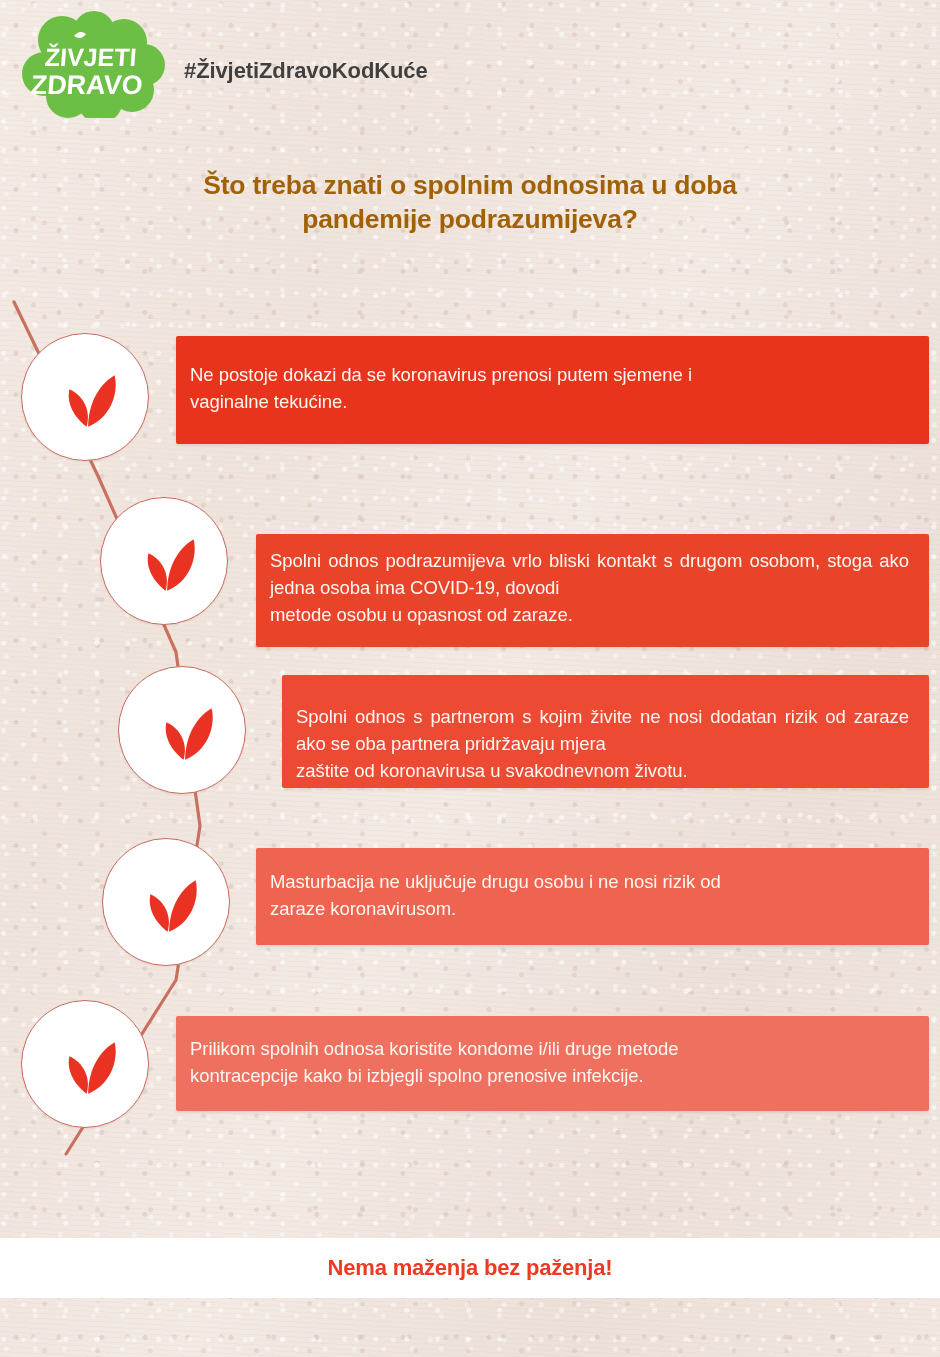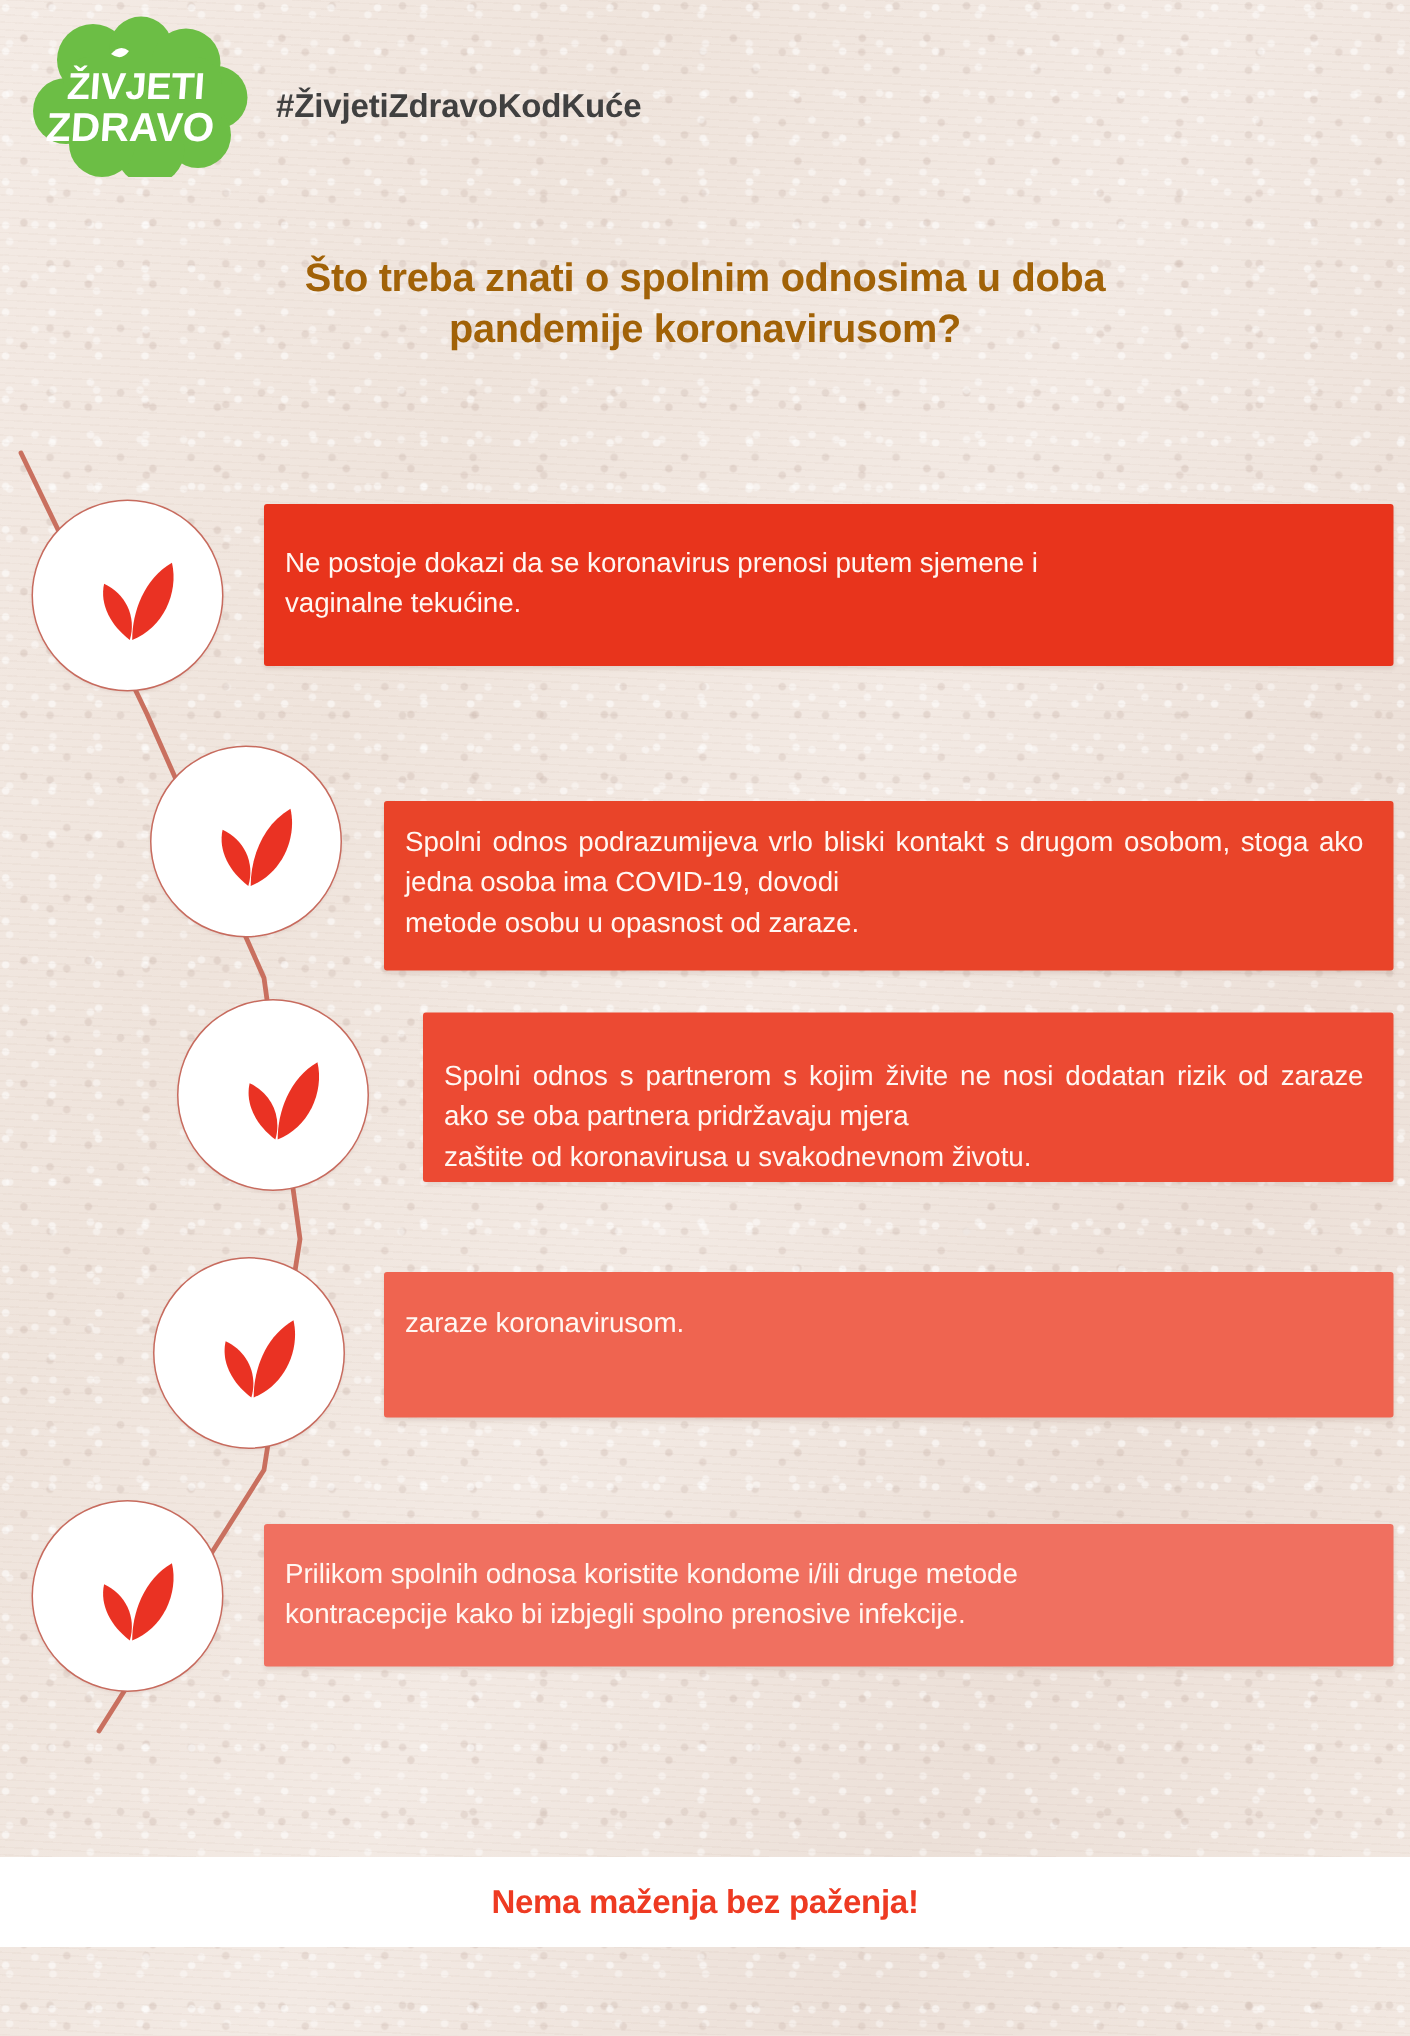--- a/index.html
+++ b/index.html
@@ -164,21 +164,21 @@
         <text x="76" y="56" font-family="'Liberation Sans',sans-serif" font-size="25" font-weight="bold" fill="#ffffff" text-anchor="middle" transform="skewX(-4)">ŽIVJETI</text>
         <text x="74" y="84" font-family="'Liberation Sans',sans-serif" font-size="27" font-weight="bold" fill="#ffffff" text-anchor="middle" transform="skewX(-4)">ZDRAVO</text>
       </svg>
     </div>
 
     <div class="hashtag">#ŽivjetiZdravoKodKuće</div>
   </div>
 
   <div class="title">
     <span>Što treba znati o spolnim odnosima u doba</span><br>
-    <span>pandemije koronavirusom?</span>
+    <span>pandemije podrazumijeva?</span>
   </div>
 
   <svg class="chain-svg" viewBox="0 0 300 880" xmlns="http://www.w3.org/2000/svg">
     <path d="M14 22 L98 196 L176 372 L200 546 L176 700 L66 874" fill="none" stroke="#c9705f" stroke-width="3.2" stroke-linecap="round"></path>
   </svg>
 
   <div class="items">
 
     <div class="item">
       <div class="bar" style="left:160px; top:336px; width:753px; height:108px; background:#e8341c;">
@@ -221,20 +221,21 @@
         <svg width="78" height="78" viewBox="0 0 100 100">
           <path d="M52 88 C36 76 26 58 30 40 C48 48 58 68 52 88 Z" fill="#ea3223"></path>
           <path d="M54 88 C54 64 64 36 88 22 C94 48 80 78 54 88 Z" fill="#ea3223"></path>
         </svg>
       </div>
     </div>
 
     <div class="item">
       <div class="bar" style="left:240px; top:848px; width:673px; height:97px; background:#ef6450;">
         <div class="bar-text" style="padding:20px 20px 0 14px;">
+          <span>Masturbacija ne uključuje drugu osobu i ne nosi rizik od</span>
           <span class="last-line">zaraze koronavirusom.</span>
         </div>
       </div>
       <div class="badge" style="left:102px; top:838px; width:128px; height:128px;">
         <svg width="78" height="78" viewBox="0 0 100 100">
           <path d="M52 88 C36 76 26 58 30 40 C48 48 58 68 52 88 Z" fill="#ea3223"></path>
           <path d="M54 88 C54 64 64 36 88 22 C94 48 80 78 54 88 Z" fill="#ea3223"></path>
         </svg>
       </div>
     </div>

